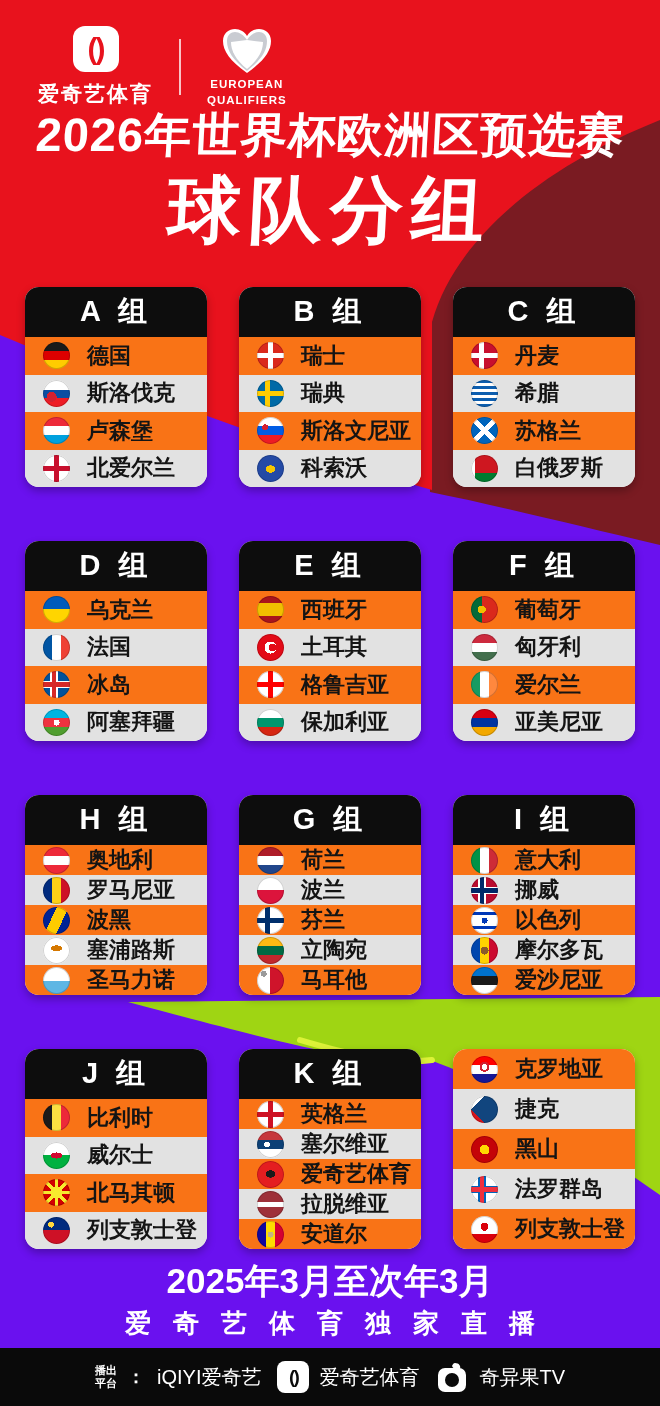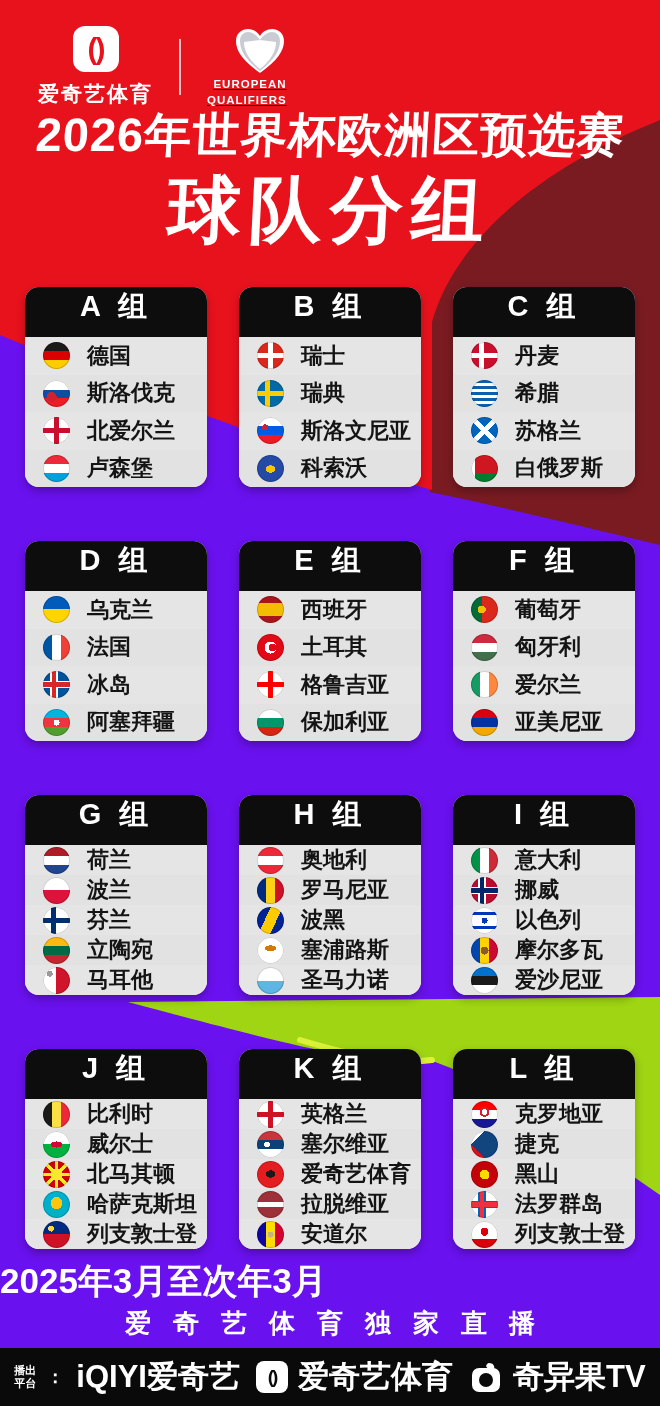--- a/index.html
+++ b/index.html
@@ -6,46 +6,46 @@
   body{font-family:"Liberation Sans","DejaVu Sans",sans-serif;}
   .poster{position:relative;width:660px;height:1406px;overflow:hidden;background:#6A11EF;}
   .bg-svg{position:absolute;left:0;top:0;z-index:0;}
 
   
   .logo-row{position:absolute;left:38px;top:26px;display:flex;align-items:center;gap:26px;z-index:2;}
   .iqiyi-block{display:flex;flex-direction:column;align-items:center;gap:8px;}
   .iqiyi-mark{width:46px;height:46px;background:#fff;border-radius:12px;display:flex;align-items:center;justify-content:center;color:#E8121D;font-weight:900;font-size:30px;line-height:1;letter-spacing:-2px;}
   .brand-name{color:#fff;font-weight:900;font-size:21px;letter-spacing:2px;white-space:nowrap;}
   .logo-divider{width:2px;height:56px;background:rgba(255,255,255,.75);}
-  .eq-block{display:flex;flex-direction:column;align-items:flex-end;gap:3px;text-decoration:underline;}
+  .eq-block{display:flex;flex-direction:column;align-items:center;gap:3px;}
   .eq-text{color:#fff;font-weight:900;font-size:11.5px;letter-spacing:1px;line-height:1.15;text-align:center;}
 
   
   .title1{position:absolute;left:0;right:0;top:104px;text-align:center;color:#fff;font-size:47px;font-weight:900;letter-spacing:1px;transform:skewX(-3deg);z-index:2;white-space:nowrap;}
   .title2{position:absolute;left:0;right:0;top:162px;text-align:center;color:#fff;font-size:73px;font-weight:900;letter-spacing:8px;transform:skewX(-3deg);z-index:2;}
 
   
   .groups-grid{position:absolute;left:25px;top:287px;width:610px;display:grid;grid-template-columns:repeat(3,182px);column-gap:32px;row-gap:54px;z-index:2;}
   .group-card{width:182px;height:200px;border-radius:14px;background:#fff;box-shadow:0 4px 8px rgba(0,0,0,.28);display:flex;flex-direction:column;overflow:hidden;}
-  .group-header{height:50px;flex:0 0 50px;background:#0D0D0D;color:#fff;display:flex;align-items:flex-start;justify-content:center;font-size:29px;font-weight:900;letter-spacing:5px;}
+  .group-header{height:50px;flex:0 0 50px;background:#0D0D0D;color:#fff;display:flex;align-items:center;justify-content:center;font-size:29px;font-weight:900;letter-spacing:5px;}
   .rows{flex:1;display:flex;flex-direction:column;}
-  .team-row{flex:1;display:flex;align-items:center;padding-left:18px;background:#e5e5e5;}
+  .team-row{flex:1;display:flex;align-items:center;padding-left:18px;background:#f97316;}
   .team-row:nth-child(even){background:#E2E2E2;}
   .flag{width:27px;height:27px;border-radius:50%;flex:0 0 27px;box-shadow:inset 0 0 0 1px rgba(0,0,0,.18);}
   .team-name{margin-left:17px;font-size:22px;font-weight:800;color:#141414;white-space:nowrap;}
 
   
-  .date-line{position:absolute;left:0;right:0;top:1258px;color:#fff;font-size:35px;font-weight:900;z-index:2;}
+  .date-line{position:absolute;left:0;right:0;top:1258px;text-align:center;color:#fff;font-size:35px;font-weight:900;z-index:2;}
   .exclusive-line{position:absolute;left:0;right:0;top:1306px;text-align:center;color:#fff;font-size:26px;font-weight:900;letter-spacing:22px;padding-left:22px;z-index:2;}
 
   
   .footer-bar{position:absolute;left:0;bottom:0;width:660px;height:58px;background:#0A0A0A;display:flex;align-items:center;justify-content:center;gap:10px;z-index:3;color:#fff;}
   .platform-label{display:flex;flex-direction:column;font-size:11px;font-weight:800;line-height:1.15;}
   .colon{font-size:18px;font-weight:900;margin-right:2px;}
-  .pf-text{font-size:31px;font-weight:700;white-space:nowrap;}
+  .pf-text{font-size:20px;font-weight:400;white-space:nowrap;}
   .pf-mark{width:32px;height:32px;background:#fff;border-radius:8px;display:flex;align-items:center;justify-content:center;color:#0A0A0A;font-weight:900;font-size:19px;letter-spacing:-2px;margin-left:6px;}
   .tv-mark{margin-left:6px;display:flex;align-items:center;}
 </style>
 </head>
 <body>
 
 <div class="poster">
 
   <svg class="bg-svg" width="660" height="1406" viewBox="0 0 660 1406">
     <rect x="0" y="0" width="660" height="1406" fill="#6A11EF"></rect>
@@ -83,27 +83,27 @@
       <div class="rows">
           <div class="team-row">
             <span class="flag" style="background: linear-gradient(rgb(26, 26, 26) 0px, rgb(26, 26, 26) 33%, rgb(221, 0, 0) 33%, rgb(221, 0, 0) 67%, rgb(255, 204, 0) 67%, rgb(255, 204, 0) 100%);"></span>
             <span class="team-name">德国</span>
           </div>
           <div class="team-row">
             <span class="flag" style="background: radial-gradient(circle at 32% 62%, rgb(211, 32, 48) 0px, rgb(211, 32, 48) 5px, rgba(0, 0, 0, 0) 5px), linear-gradient(rgb(255, 255, 255) 0px, rgb(255, 255, 255) 36%, rgb(11, 78, 162) 36%, rgb(11, 78, 162) 67%, rgb(238, 28, 37) 67%, rgb(238, 28, 37) 100%);"></span>
             <span class="team-name">斯洛伐克</span>
           </div>
           <div class="team-row">
+            <span class="flag" style="background: linear-gradient(rgb(237, 41, 57) 0px, rgb(237, 41, 57) 33%, rgb(255, 255, 255) 33%, rgb(255, 255, 255) 67%, rgb(0, 161, 222) 67%, rgb(0, 161, 222) 100%);"></span>
+            <span class="team-name">卢森堡</span>
+          </div>
+          <div class="team-row">
             <span class="flag" style="background: linear-gradient(0deg, rgba(0, 0, 0, 0) 0px, rgba(0, 0, 0, 0) 40%, rgb(200, 16, 46) 40%, rgb(200, 16, 46) 60%, rgba(0, 0, 0, 0) 60%), linear-gradient(90deg, rgb(255, 255, 255) 0px, rgb(255, 255, 255) 40%, rgb(200, 16, 46) 40%, rgb(200, 16, 46) 60%, rgb(255, 255, 255) 60%, rgb(255, 255, 255) 100%);"></span>
             <span class="team-name">北爱尔兰</span>
           </div>
-          <div class="team-row">
-            <span class="flag" style="background: linear-gradient(rgb(237, 41, 57) 0px, rgb(237, 41, 57) 33%, rgb(255, 255, 255) 33%, rgb(255, 255, 255) 67%, rgb(0, 161, 222) 67%, rgb(0, 161, 222) 100%);"></span>
-            <span class="team-name">卢森堡</span>
-          </div>
         </div>
     </div>
 
     <div class="group-card">
       <div class="group-header">
         <span>B 组</span>
       </div>
       <div class="rows">
           <div class="team-row">
             <span class="flag" style="background: linear-gradient(0deg, rgba(0, 0, 0, 0) 0px, rgba(0, 0, 0, 0) 40%, rgb(255, 255, 255) 40%, rgb(255, 255, 255) 60%, rgba(0, 0, 0, 0) 60%), linear-gradient(90deg, rgb(218, 41, 28) 0px, rgb(218, 41, 28) 40%, rgb(255, 255, 255) 40%, rgb(255, 255, 255) 60%, rgb(218, 41, 28) 60%, rgb(218, 41, 28) 100%);"></span>
@@ -215,20 +215,48 @@
           </div>
           <div class="team-row">
             <span class="flag" style="background: linear-gradient(rgb(217, 0, 18) 0px, rgb(217, 0, 18) 33%, rgb(0, 51, 160) 33%, rgb(0, 51, 160) 67%, rgb(242, 168, 0) 67%, rgb(242, 168, 0) 100%);"></span>
             <span class="team-name">亚美尼亚</span>
           </div>
         </div>
     </div>
 
     <div class="group-card">
       <div class="group-header">
+        <span>H 组</span>
+      </div>
+      <div class="rows">
+          <div class="team-row">
+            <span class="flag" style="background: linear-gradient(rgb(237, 41, 57) 0px, rgb(237, 41, 57) 33%, rgb(255, 255, 255) 33%, rgb(255, 255, 255) 67%, rgb(237, 41, 57) 67%, rgb(237, 41, 57) 100%);"></span>
+            <span class="team-name">奥地利</span>
+          </div>
+          <div class="team-row">
+            <span class="flag" style="background: linear-gradient(90deg, rgb(0, 43, 127) 0px, rgb(0, 43, 127) 33%, rgb(252, 209, 22) 33%, rgb(252, 209, 22) 67%, rgb(206, 17, 38) 67%, rgb(206, 17, 38) 100%);"></span>
+            <span class="team-name">罗马尼亚</span>
+          </div>
+          <div class="team-row">
+            <span class="flag" style="background: linear-gradient(115deg, rgba(0, 0, 0, 0) 0px, rgba(0, 0, 0, 0) 35%, rgb(254, 203, 0) 35%, rgb(254, 203, 0) 65%, rgba(0, 0, 0, 0) 65%), linear-gradient(rgb(0, 35, 149), rgb(0, 35, 149));"></span>
+            <span class="team-name">波黑</span>
+          </div>
+          <div class="team-row">
+            <span class="flag" style="background: radial-gradient(9px 5px at 50% 42%, rgb(213, 120, 0) 0px, rgb(213, 120, 0) 60%, rgba(0, 0, 0, 0) 61%), linear-gradient(rgb(255, 255, 255), rgb(255, 255, 255));"></span>
+            <span class="team-name">塞浦路斯</span>
+          </div>
+          <div class="team-row">
+            <span class="flag" style="background: linear-gradient(rgb(255, 255, 255) 0px, rgb(255, 255, 255) 50%, rgb(94, 182, 228) 50%, rgb(94, 182, 228) 100%);"></span>
+            <span class="team-name">圣马力诺</span>
+          </div>
+        </div>
+    </div>
+
+    <div class="group-card">
+      <div class="group-header">
         <span>G 组</span>
       </div>
       <div class="rows">
           <div class="team-row">
             <span class="flag" style="background: linear-gradient(rgb(174, 28, 40) 0px, rgb(174, 28, 40) 33%, rgb(255, 255, 255) 33%, rgb(255, 255, 255) 67%, rgb(33, 70, 139) 67%, rgb(33, 70, 139) 100%);"></span>
             <span class="team-name">荷兰</span>
           </div>
           <div class="team-row">
             <span class="flag" style="background: linear-gradient(rgb(255, 255, 255) 0px, rgb(255, 255, 255) 50%, rgb(220, 20, 60) 50%, rgb(220, 20, 60) 100%);"></span>
             <span class="team-name">波兰</span>
@@ -243,48 +271,20 @@
           </div>
           <div class="team-row">
             <span class="flag" style="background: radial-gradient(circle at 25% 25%, rgb(155, 155, 155) 0px, rgb(155, 155, 155) 3px, rgba(0, 0, 0, 0) 3px), linear-gradient(90deg, rgb(255, 255, 255) 0px, rgb(255, 255, 255) 50%, rgb(207, 20, 43) 50%, rgb(207, 20, 43) 100%);"></span>
             <span class="team-name">马耳他</span>
           </div>
         </div>
     </div>
 
     <div class="group-card">
       <div class="group-header">
-        <span>H 组</span>
-      </div>
-      <div class="rows">
-          <div class="team-row">
-            <span class="flag" style="background: linear-gradient(rgb(237, 41, 57) 0px, rgb(237, 41, 57) 33%, rgb(255, 255, 255) 33%, rgb(255, 255, 255) 67%, rgb(237, 41, 57) 67%, rgb(237, 41, 57) 100%);"></span>
-            <span class="team-name">奥地利</span>
-          </div>
-          <div class="team-row">
-            <span class="flag" style="background: linear-gradient(90deg, rgb(0, 43, 127) 0px, rgb(0, 43, 127) 33%, rgb(252, 209, 22) 33%, rgb(252, 209, 22) 67%, rgb(206, 17, 38) 67%, rgb(206, 17, 38) 100%);"></span>
-            <span class="team-name">罗马尼亚</span>
-          </div>
-          <div class="team-row">
-            <span class="flag" style="background: linear-gradient(115deg, rgba(0, 0, 0, 0) 0px, rgba(0, 0, 0, 0) 35%, rgb(254, 203, 0) 35%, rgb(254, 203, 0) 65%, rgba(0, 0, 0, 0) 65%), linear-gradient(rgb(0, 35, 149), rgb(0, 35, 149));"></span>
-            <span class="team-name">波黑</span>
-          </div>
-          <div class="team-row">
-            <span class="flag" style="background: radial-gradient(9px 5px at 50% 42%, rgb(213, 120, 0) 0px, rgb(213, 120, 0) 60%, rgba(0, 0, 0, 0) 61%), linear-gradient(rgb(255, 255, 255), rgb(255, 255, 255));"></span>
-            <span class="team-name">塞浦路斯</span>
-          </div>
-          <div class="team-row">
-            <span class="flag" style="background: linear-gradient(rgb(255, 255, 255) 0px, rgb(255, 255, 255) 50%, rgb(94, 182, 228) 50%, rgb(94, 182, 228) 100%);"></span>
-            <span class="team-name">圣马力诺</span>
-          </div>
-        </div>
-    </div>
-
-    <div class="group-card">
-      <div class="group-header">
         <span>I 组</span>
       </div>
       <div class="rows">
           <div class="team-row">
             <span class="flag" style="background: linear-gradient(90deg, rgb(0, 146, 70) 0px, rgb(0, 146, 70) 33%, rgb(255, 255, 255) 33%, rgb(255, 255, 255) 67%, rgb(206, 43, 55) 67%, rgb(206, 43, 55) 100%);"></span>
             <span class="team-name">意大利</span>
           </div>
           <div class="team-row">
             <span class="flag" style="background: linear-gradient(0deg, rgba(0, 0, 0, 0) 0px, rgba(0, 0, 0, 0) 42%, rgb(0, 40, 104) 42%, rgb(0, 40, 104) 58%, rgba(0, 0, 0, 0) 58%), linear-gradient(90deg, rgba(0, 0, 0, 0) 0px, rgba(0, 0, 0, 0) 32%, rgb(0, 40, 104) 32%, rgb(0, 40, 104) 48%, rgba(0, 0, 0, 0) 48%), linear-gradient(0deg, rgba(0, 0, 0, 0) 0px, rgba(0, 0, 0, 0) 36%, rgb(255, 255, 255) 36%, rgb(255, 255, 255) 64%, rgba(0, 0, 0, 0) 64%), linear-gradient(90deg, rgb(186, 12, 47) 0px, rgb(186, 12, 47) 26%, rgb(255, 255, 255) 26%, rgb(255, 255, 255) 54%, rgb(186, 12, 47) 54%, rgb(186, 12, 47) 100%);"></span>
             <span class="team-name">挪威</span>
@@ -315,24 +315,20 @@
           </div>
           <div class="team-row">
             <span class="flag" style="background: radial-gradient(9px 5px, rgb(211, 7, 49) 0px, rgb(211, 7, 49) 60%, rgba(0, 0, 0, 0) 61%), linear-gradient(rgb(255, 255, 255) 0px, rgb(255, 255, 255) 50%, rgb(0, 177, 64) 50%, rgb(0, 177, 64) 100%);"></span>
             <span class="team-name">威尔士</span>
           </div>
           <div class="team-row">
             <span class="flag" style="background: radial-gradient(circle, rgb(248, 233, 46) 0px, rgb(248, 233, 46) 6px, rgba(0, 0, 0, 0) 6px), linear-gradient(0deg, rgba(0, 0, 0, 0) 0px, rgba(0, 0, 0, 0) 45%, rgb(248, 233, 46) 45%, rgb(248, 233, 46) 55%, rgba(0, 0, 0, 0) 55%), linear-gradient(90deg, rgba(0, 0, 0, 0) 0px, rgba(0, 0, 0, 0) 45%, rgb(248, 233, 46) 45%, rgb(248, 233, 46) 55%, rgba(0, 0, 0, 0) 55%), linear-gradient(45deg, rgba(0, 0, 0, 0) 0px, rgba(0, 0, 0, 0) 46%, rgb(248, 233, 46) 46%, rgb(248, 233, 46) 54%, rgba(0, 0, 0, 0) 54%), linear-gradient(-45deg, rgba(0, 0, 0, 0) 0px, rgba(0, 0, 0, 0) 46%, rgb(248, 233, 46) 46%, rgb(248, 233, 46) 54%, rgba(0, 0, 0, 0) 54%), linear-gradient(rgb(210, 0, 0), rgb(210, 0, 0));"></span>
             <span class="team-name">北马其顿</span>
           </div>
           <div class="team-row">
-            <span class="flag" style="background: radial-gradient(circle at 50% 45%, rgb(254, 197, 12) 0px, rgb(254, 197, 12) 6px, rgba(0, 0, 0, 0) 6px), linear-gradient(rgb(0, 175, 202), rgb(0, 175, 202));"></span>
-            <span class="team-name">哈萨克斯坦</span>
-          </div>
-          <div class="team-row">
             <span class="flag" style="background: radial-gradient(circle at 30% 28%, rgb(255, 216, 61) 0px, rgb(255, 216, 61) 3px, rgba(0, 0, 0, 0) 3px), linear-gradient(rgb(0, 43, 127) 0px, rgb(0, 43, 127) 50%, rgb(206, 17, 38) 50%, rgb(206, 17, 38) 100%);"></span>
             <span class="team-name">列支敦士登</span>
           </div>
         </div>
     </div>
 
     <div class="group-card">
       <div class="group-header">
         <span>K 组</span>
       </div>
@@ -354,23 +350,20 @@
             <span class="team-name">拉脱维亚</span>
           </div>
           <div class="team-row">
             <span class="flag" style="background: radial-gradient(circle, rgb(199, 179, 127) 0px, rgb(199, 179, 127) 3px, rgba(0, 0, 0, 0) 3px), linear-gradient(90deg, rgb(16, 6, 159) 0px, rgb(16, 6, 159) 33%, rgb(254, 221, 0) 33%, rgb(254, 221, 0) 67%, rgb(213, 0, 50) 67%, rgb(213, 0, 50) 100%);"></span>
             <span class="team-name">安道尔</span>
           </div>
         </div>
     </div>
 
     <div class="group-card">
-      <div class="group-header">
-        <span>L 组</span>
-      </div>
       <div class="rows">
           <div class="team-row">
             <span class="flag" style="background: radial-gradient(circle at 50% 40%, rgb(255, 255, 255) 0px, rgb(255, 255, 255) 3px, rgba(0, 0, 0, 0) 3px), radial-gradient(circle at 50% 40%, rgb(211, 32, 48) 0px, rgb(211, 32, 48) 5px, rgba(0, 0, 0, 0) 5px), linear-gradient(rgb(255, 0, 0) 0px, rgb(255, 0, 0) 33%, rgb(255, 255, 255) 33%, rgb(255, 255, 255) 67%, rgb(23, 23, 150) 67%, rgb(23, 23, 150) 100%);"></span>
             <span class="team-name">克罗地亚</span>
           </div>
           <div class="team-row">
             <span class="flag" style="background: conic-gradient(from 45deg at 0% 50%, rgb(17, 69, 126) 0deg, rgb(17, 69, 126) 90deg, rgba(0, 0, 0, 0) 90deg), linear-gradient(rgb(255, 255, 255) 0px, rgb(255, 255, 255) 50%, rgb(215, 20, 26) 50%, rgb(215, 20, 26) 100%);"></span>
             <span class="team-name">捷克</span>
           </div>
           <div class="team-row">

